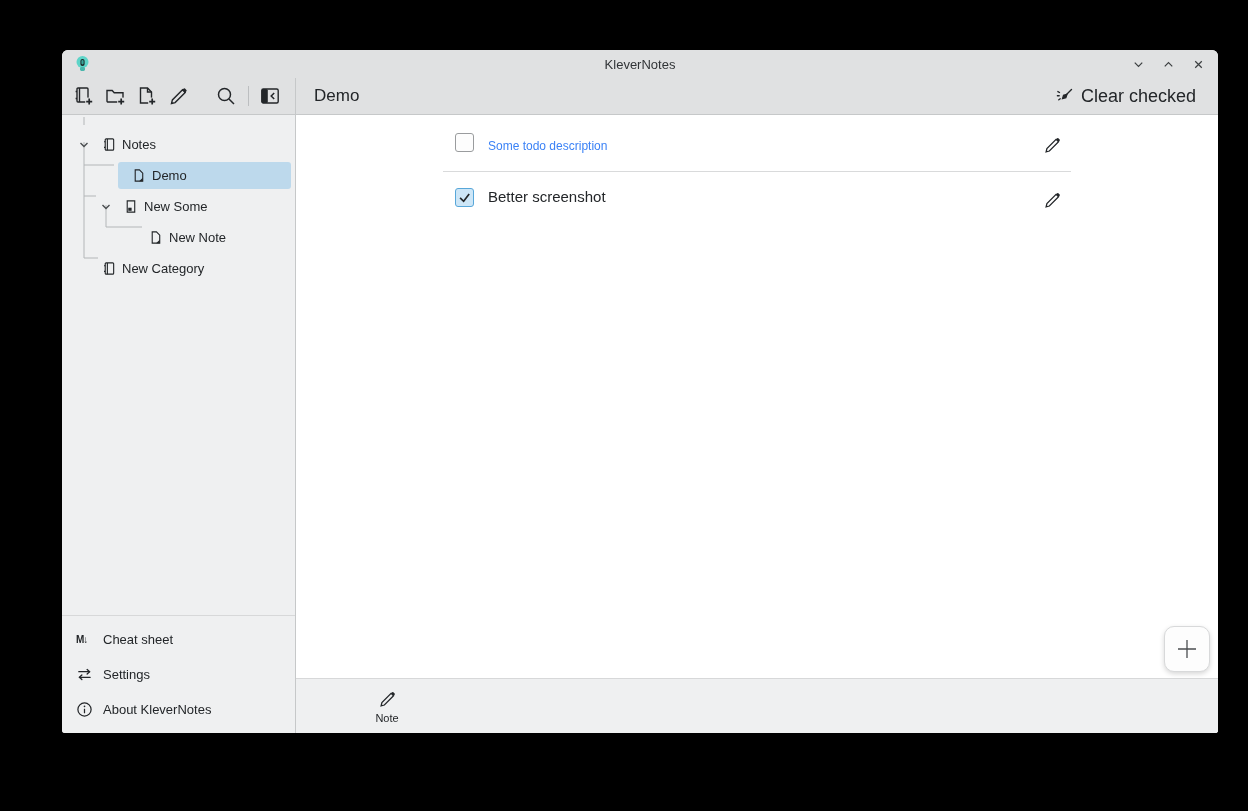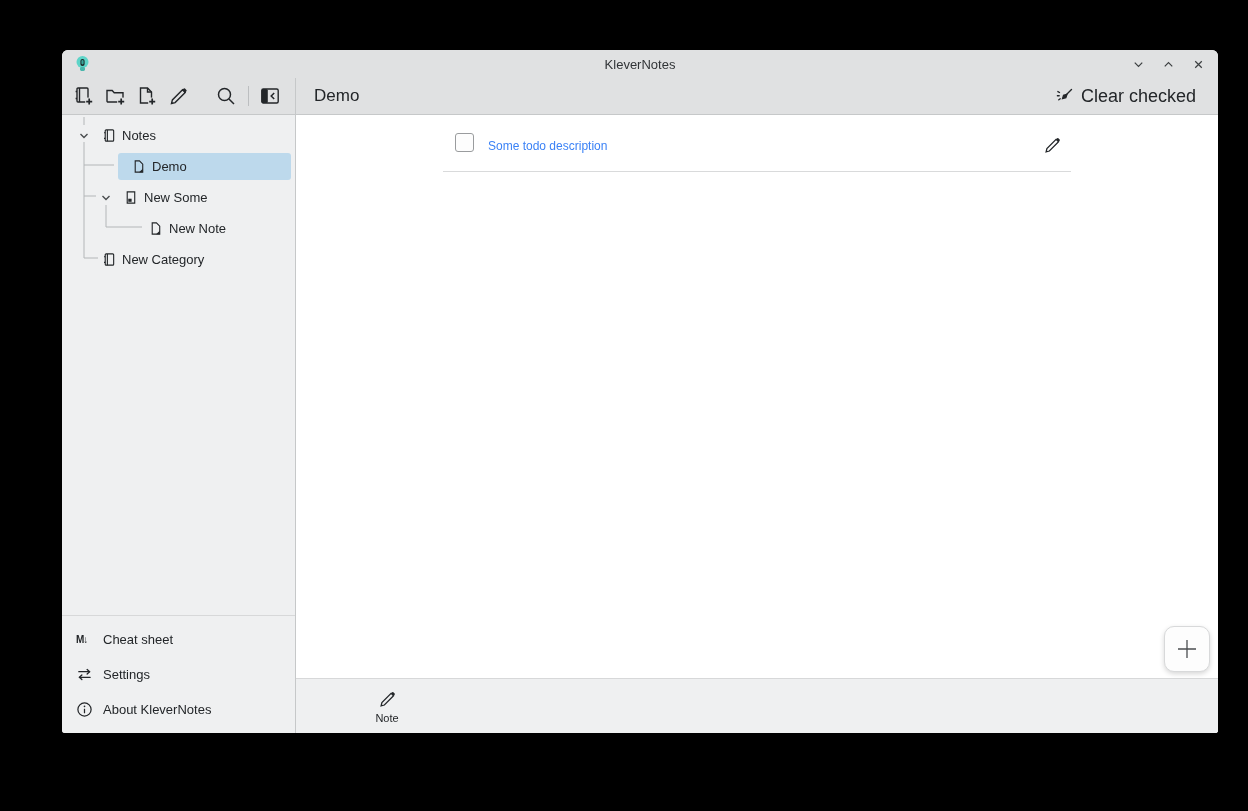--- a/index.html
+++ b/index.html
@@ -21,21 +21,21 @@
   .toolbtn{width:28px;height:28px;display:flex;align-items:center;justify-content:center;border-radius:3px;margin-right:6px;}
   .toolbtn.search{margin-left:16px;}
   .vsep{width:1px;height:20px;background:#bcbec0;margin:0 8px 0 4px;}
   .header-right{flex:1;display:flex;align-items:center;padding:0 16px 0 18px;}
   .page-title{font-size:17px;color:#232629;}
   .hspacer{flex:1;}
   .clear-btn{display:flex;align-items:flex-start;gap:7px;font-size:18px;color:#232629;padding:4px 6px;border-radius:3px;}
   
   .content{flex:1;display:flex;min-height:0;}
   .sidebar{width:234px;flex:0 0 auto;background:#eff0f1;border-right:1px solid #c6c8c9;display:flex;flex-direction:column;}
-  .tree{flex:1;position:relative;padding-top:5px;}
+  .tree{flex:1;position:relative;padding-top:14px;}
   .tree-guides{position:absolute;left:0;top:2px;pointer-events:none;}
   .tree-row{height:31px;display:flex;align-items:center;font-size:13px;color:#232629;position:relative;}
   .chev{width:16px;height:16px;display:flex;align-items:center;justify-content:center;flex:0 0 auto;}
   .ticon{width:16px;height:16px;display:flex;align-items:center;justify-content:center;flex:0 0 auto;}
   .tlabel{margin-left:6px;white-space:nowrap;}
   .r-notes .chev{margin-left:14px;} .r-notes .ticon{margin-left:8px;}
   .sel-box{margin-left:56px;margin-right:4px;flex:1;height:27px;border-radius:3px;background:#bdd9ec;
     display:flex;align-items:center;padding-left:12px;}
   .r-group .chev{margin-left:36px;} .r-group .ticon{margin-left:8px;}
   .r-newnote .ticon{margin-left:85px;}
@@ -284,20 +284,36 @@
               <div class="todo-desc">Some todo description</div>
             </span>
             <span class="edit-btn">
               <svg width="20" height="20" viewBox="0 0 22 22">
                 <path d="M4.5 18.5l.9-3.6L15.5 4.8l2.7 2.7L8.1 17.6l-3.6.9z" fill="none" stroke="#232629" stroke-width="1.4"></path>
                 <path d="M15.5 4.8l2.7 2.7 1.2-1.2a.9.9 0 0 0 0-1.3l-1.4-1.4a.9.9 0 0 0-1.3 0z" fill="#232629"></path>
               </svg>
             </span>
           </div>
 
+          <div class="todo-item">
+            <span class="cb checked">
+              <svg width="15" height="15" viewBox="0 0 17 17">
+                  <path d="M3.5 9l4 3.8L13.8 4.6" fill="none" stroke="#232629" stroke-width="1.9"></path>
+                </svg>
+            </span>
+            <span class="todo-text">
+              <div class="todo-title">Better screenshot</div>
+            </span>
+            <span class="edit-btn">
+              <svg width="20" height="20" viewBox="0 0 22 22">
+                <path d="M4.5 18.5l.9-3.6L15.5 4.8l2.7 2.7L8.1 17.6l-3.6.9z" fill="none" stroke="#232629" stroke-width="1.4"></path>
+                <path d="M15.5 4.8l2.7 2.7 1.2-1.2a.9.9 0 0 0 0-1.3l-1.4-1.4a.9.9 0 0 0-1.3 0z" fill="#232629"></path>
+              </svg>
+            </span>
+          </div>
 
         </div>
       </div>
 
       <div class="fab">
         <svg width="24" height="24" viewBox="0 0 24 24">
             <path d="M12 3v18M3 12h18" fill="none" stroke="#4b4e50" stroke-width="1.3"></path>
           </svg>
       </div>
 

